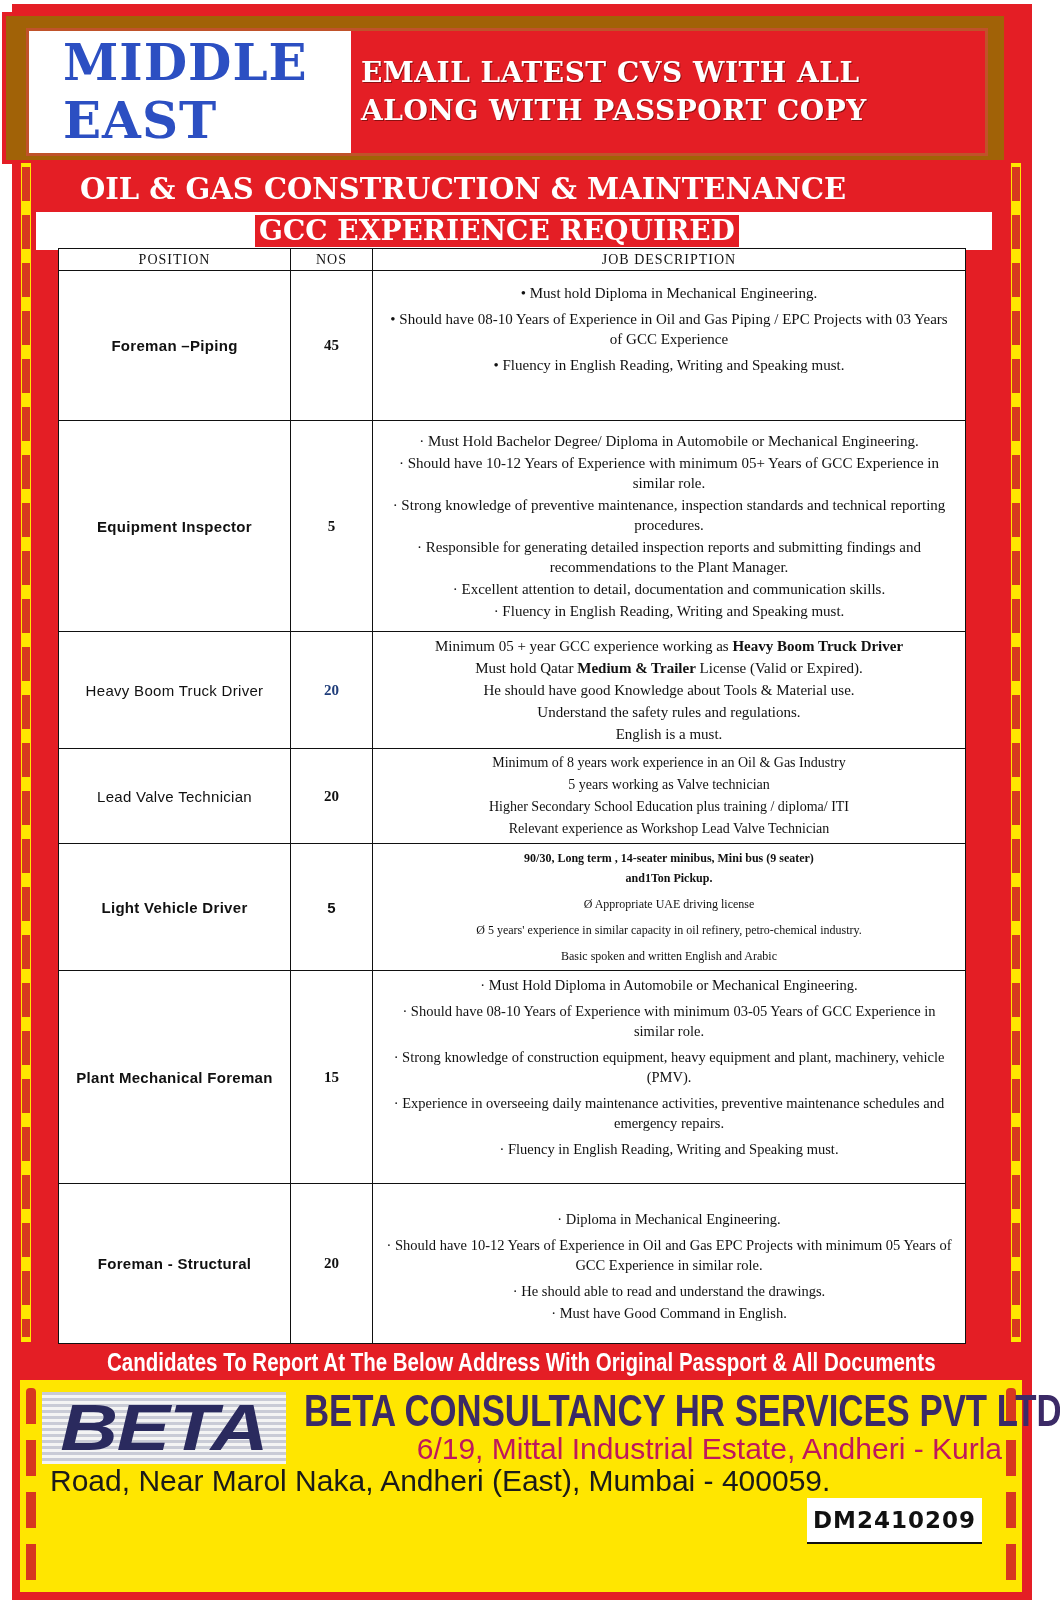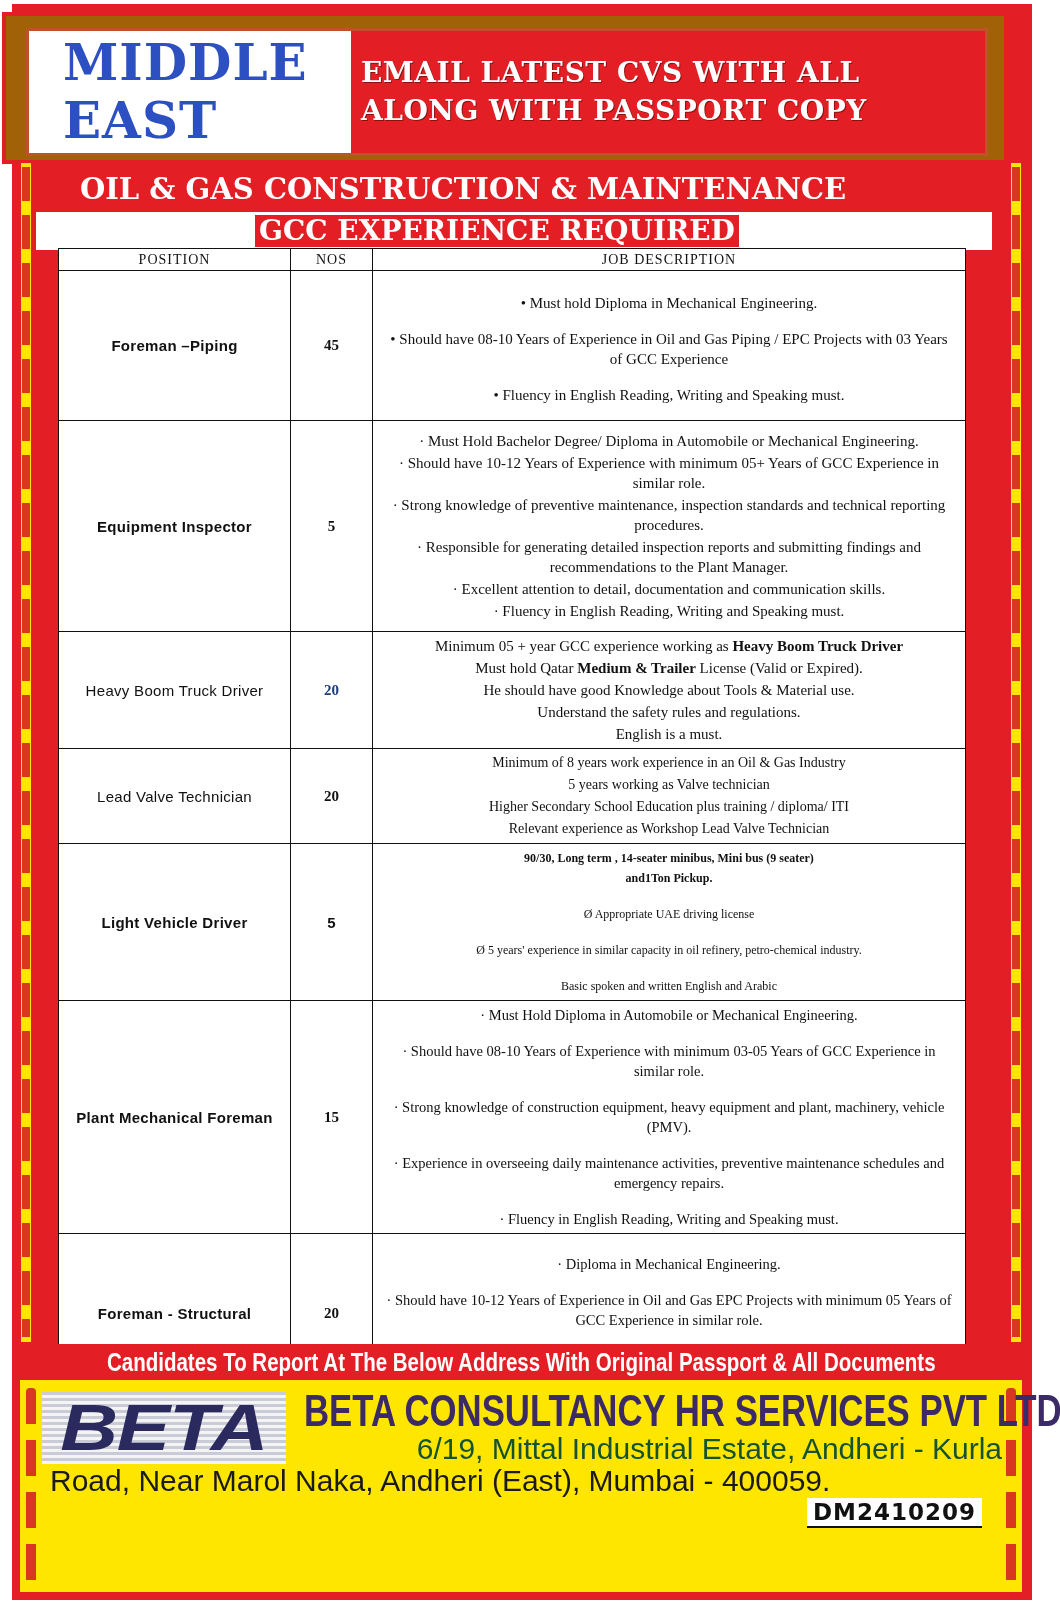--- a/index.html
+++ b/index.html
@@ -60,21 +60,21 @@
       font-family: "Liberation Serif", serif; font-weight: normal; font-size: 14px; height: 22px;
       letter-spacing: 1px; color: #111;
     }
     .col-pos { width: 232px; } .col-nos { width: 82px; }
     .pos-cell { font-family: "Liberation Sans", sans-serif; font-size: 15px; color: #111; letter-spacing: 0.3px; }
     .pos-cell.bold { font-weight: bold; }
     .nos-cell { font-family: "Liberation Serif", serif; font-weight: bold; font-size: 15px; color: #111; }
     .nos-cell.blue { color: #1f3d7a; }
     .desc-cell { font-family: "Liberation Serif", serif; font-size: 15px; color: #111; line-height: 20px; padding: 2px 10px; }
     .desc-line { display: block; margin: 2px 0; }
-    .desc-line.gap { margin: 16px 0; }
+    .desc-line.gap { margin: 6px 0; }
     .desc-line b { font-weight: bold; }
 
     
     .report-bar {
       position: absolute; left: 18px; top: 1344px; width: 1006px; height: 36px; background: #e41e25;
       display: flex; align-items: center; justify-content: center;
       font-family: "Liberation Sans", sans-serif; font-weight: bold; color: #ffffff;
       font-size: 25px; letter-spacing: 0; white-space: nowrap; transform-origin: center;
     }
     .report-bar span { display: inline-block; transform: scaleX(0.82); }
@@ -91,24 +91,24 @@
     .beta-logo span {
       font-family: "Liberation Sans", sans-serif; font-weight: 900; font-style: italic; font-size: 64px;
       color: #2a2a5e; letter-spacing: -1px; transform: scaleX(1.25); display: inline-block;
     }
     .company-name {
       position: absolute; left: 284px; top: 6px; width: 712px; text-align: left;
       font-family: "Liberation Sans", sans-serif; font-weight: bold; color: #3b2a66;
       font-size: 44px; line-height: 50px; white-space: nowrap;
     }
     .company-name span { display: inline-block; transform: scaleX(0.79); transform-origin: left center; }
-    .addr1 { position: absolute; right: 20px; top: 52px; font-family: "Liberation Sans", sans-serif; color: #14532d; font-size: 30px; line-height: 34px; white-space: nowrap; }
+    .addr1 { position: absolute; right: 20px; top: 52px; font-family: "Liberation Sans", sans-serif; color: #be185d; font-size: 30px; line-height: 34px; white-space: nowrap; }
     .addr2 { position: absolute; left: 30px; top: 84px; font-family: "Liberation Sans", sans-serif; color: #1a1a1a; font-size: 30px; line-height: 34px; white-space: nowrap; }
     .email-line { position: absolute; left: 200px; top: 116px; font-family: "DejaVu Serif", serif; font-weight: 900; color: #111; font-size: 27px; line-height: 32px; white-space: nowrap; }
-    .dm-code { position: absolute; right: 40px; top: 118px; background: #ffffff; border-bottom: 2px solid #111; padding: 0 6px;
+    .dm-code { position: absolute; right: 40px; top: 118px; background: #ffffff; border-bottom: 2px solid #111; padding: 8px 6px;
       font-family: "DejaVu Sans", sans-serif; font-weight: bold; color: #111; font-size: 23px; line-height: 28px; letter-spacing: 1px; }
     .reg-bar {
       position: absolute; left: 86px; top: 150px; width: 886px; height: 30px; background: #111;
       border-radius: 15px 15px 15px 15px; display: flex; align-items: center; justify-content: center;
       font-family: "DejaVu Sans", sans-serif; font-weight: bold; color: #ffffff; font-size: 21px; letter-spacing: 2px; white-space: nowrap;
     }
   </style>
 </head>
 <body>
 

